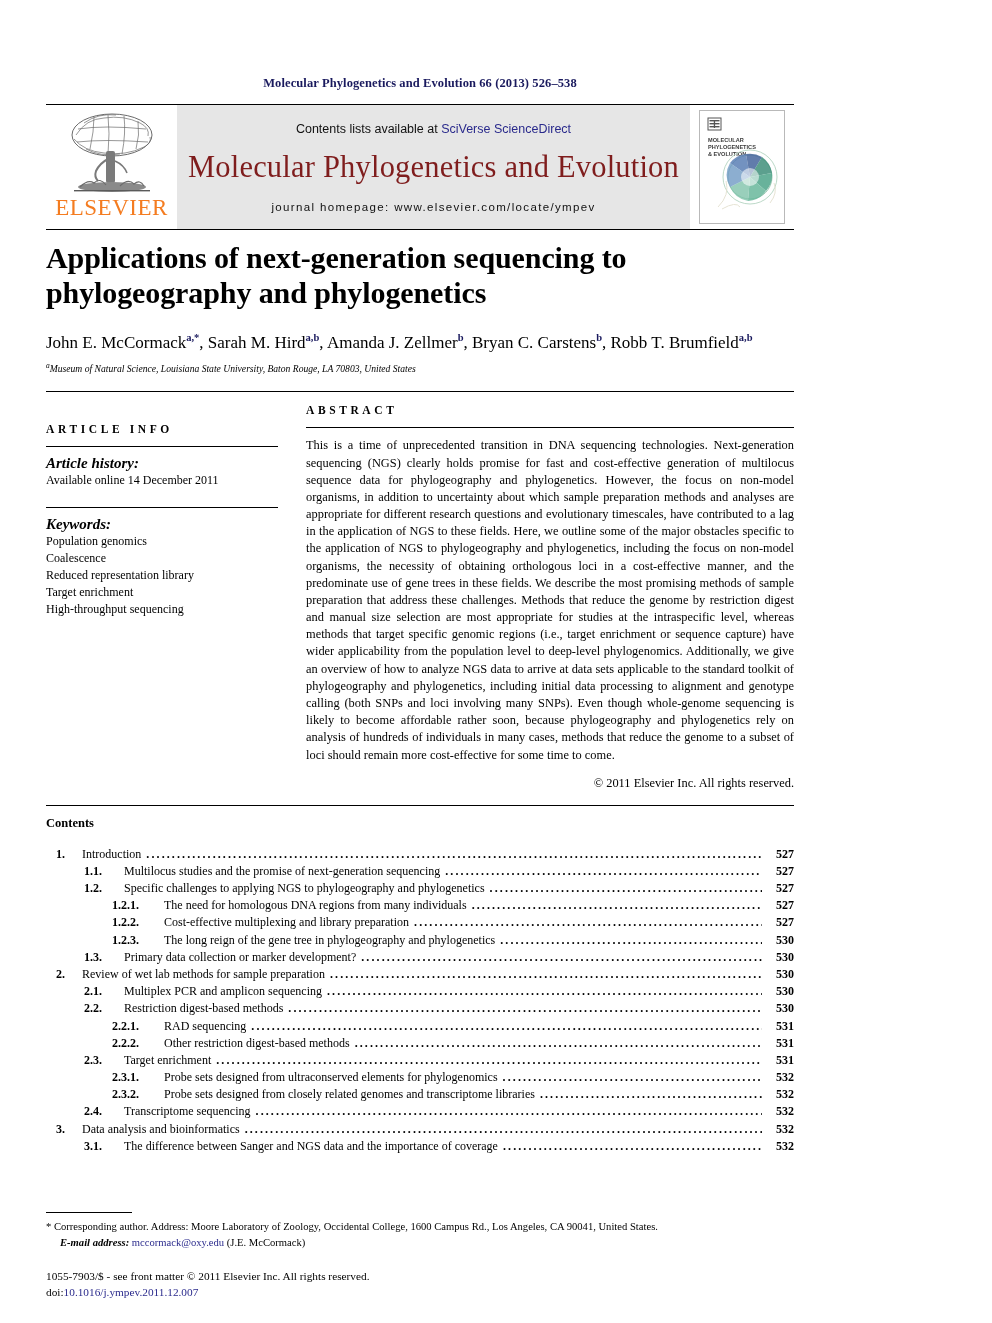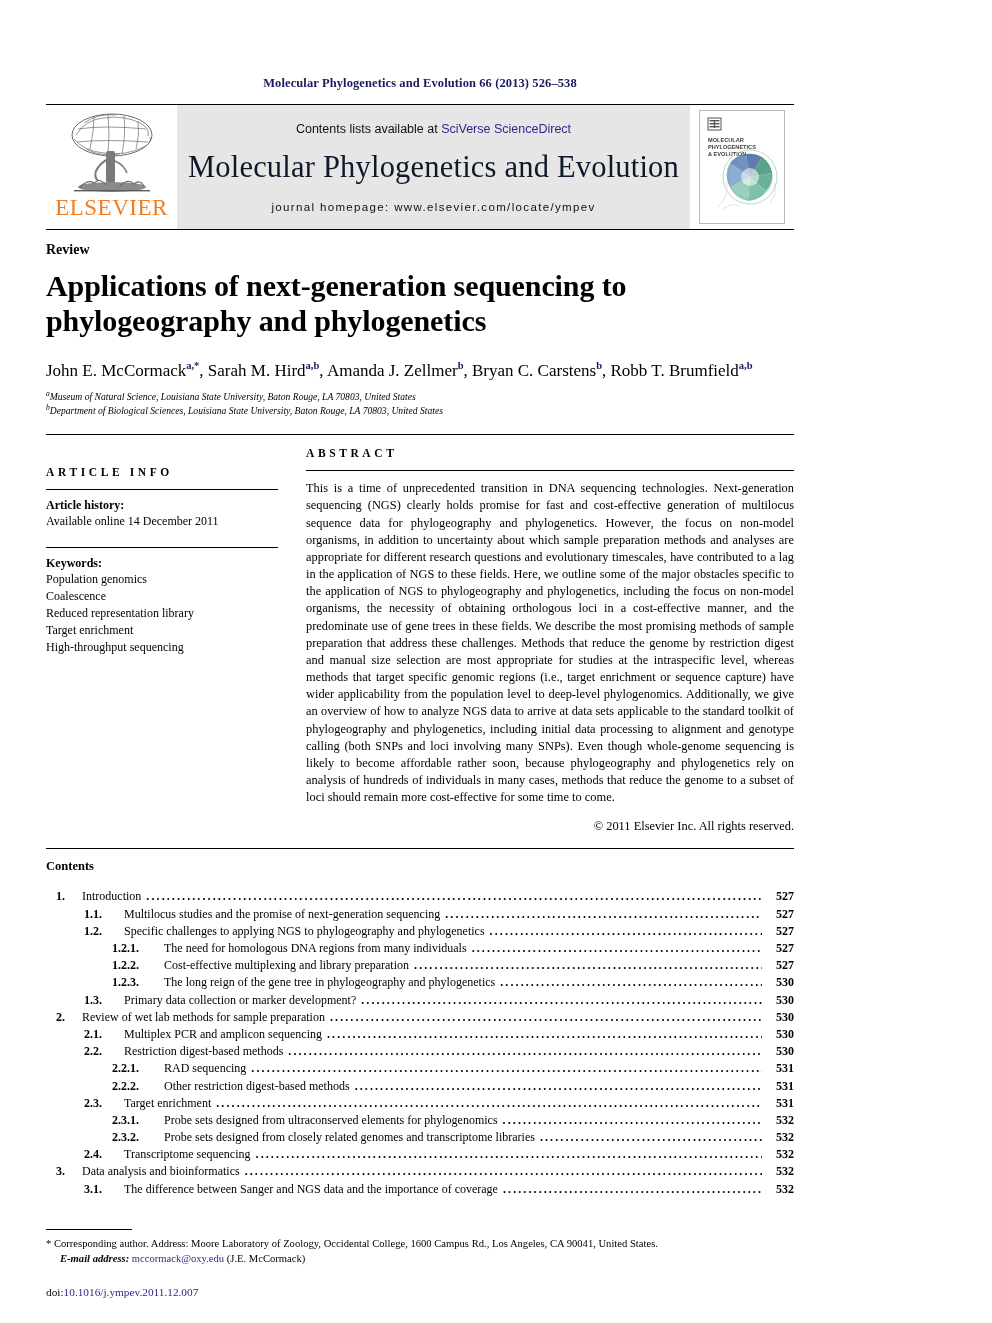--- a/index.html
+++ b/index.html
@@ -73,21 +73,21 @@
   }
   .banner-contents {
     font-family: "Liberation Sans", sans-serif;
     font-size: 12.5px;
     color: #111;
   }
   .banner-contents .sd-link { color: #2a2a8c; }
   .banner-title {
     font-family: "Liberation Serif", serif;
     font-size: 30.5px;
-    color: #0f172a;
+    color: #7f1d1d;
     margin: 14px 0 16px 0;
     letter-spacing: .2px;
   }
   .banner-homepage {
     font-family: "Liberation Sans", sans-serif;
     font-size: 11.5px;
     color: #111;
     letter-spacing: 1.35px;
   }
   .cover-block {
@@ -154,22 +154,23 @@
   .sec-head {
     font-family: "Liberation Serif", serif;
     font-weight: bold;
     font-size: 11.5px;
     letter-spacing: 3.6px;
   }
   .hr-under { border-top: .9px solid #000; margin-top: 11px; }
 
   .info-label {
     font-family: "Liberation Serif", serif;
-    font-weight: bold;
-    font-size: 12px;
+    font-style: italic;
+    font-weight: bold;
+    font-size: 15px;
     margin-top: 8px;
   }
   .info-line {
     font-family: "Liberation Serif", serif;
     font-size: 12px;
     line-height: 1.34;
   }
   .kw-list {
     font-family: "Liberation Serif", serif;
     font-size: 12px;
@@ -336,26 +337,24 @@
             <path d="M70 92 Q78 82 74 72"></path>
           </g>
           <circle cx="50" cy="66" r="9" fill="#ffffff" opacity=".55"></circle>
         </svg>
       </div>
     </div>
   </div>
 
   <div class="rule-thick"></div>
 
-  <div class="doctype">Review</div>
   <h1 class="art-title">Applications of next-generation sequencing to phylogeography and phylogenetics</h1>
   <div class="authors"><span>John E. McCormack</span><sup>a,*</sup>, <span>Sarah M. Hird</span><sup>a,b</sup>, <span>Amanda J. Zellmer</span><sup>b</sup>, <span>Bryan C. Carstens</span><sup>b</sup>, <span>Robb T. Brumfield</span><sup>a,b</sup></div>
   <div class="affil">
       <div><sup>a</sup><span>Museum of Natural Science, Louisiana State University, Baton Rouge, LA 70803, United States</span></div>
-      <div><sup>b</sup><span>Department of Biological Sciences, Louisiana State University, Baton Rouge, LA 70803, United States</span></div>
     </div>
 
   <div class="info-abs-wrap">
 
     <div class="col-info">
       <div class="sec-head">ARTICLE INFO</div>
       <div class="hr-under"></div>
       <div class="info-label">Article history:</div>
       <div class="info-line">Available online 14 December 2011</div>
       <div class="hr-under" style="margin-top:18px"></div>
@@ -497,17 +496,18 @@
     <div class="footnote">
       <span>*</span>
       <span>Corresponding author. Address: Moore Laboratory of Zoology, Occidental College, 1600 Campus Rd., Los Angeles, CA 90041, United States.</span>
       <div style="padding-left:14px">
         <span class="ital">E-mail address:</span>
         <span class="lnk">mccormack@oxy.edu</span>
         <span>(J.E. McCormack)</span>
       </div>
     </div>
     <div class="imprint">
+      <div>1055-7903/$ - see front matter © 2011 Elsevier Inc. All rights reserved.</div>
       <div><span>doi:</span><span class="lnk">10.1016/j.ympev.2011.12.007</span></div>
     </div>
   </div>
 
 </div>
 
 </body></html>

